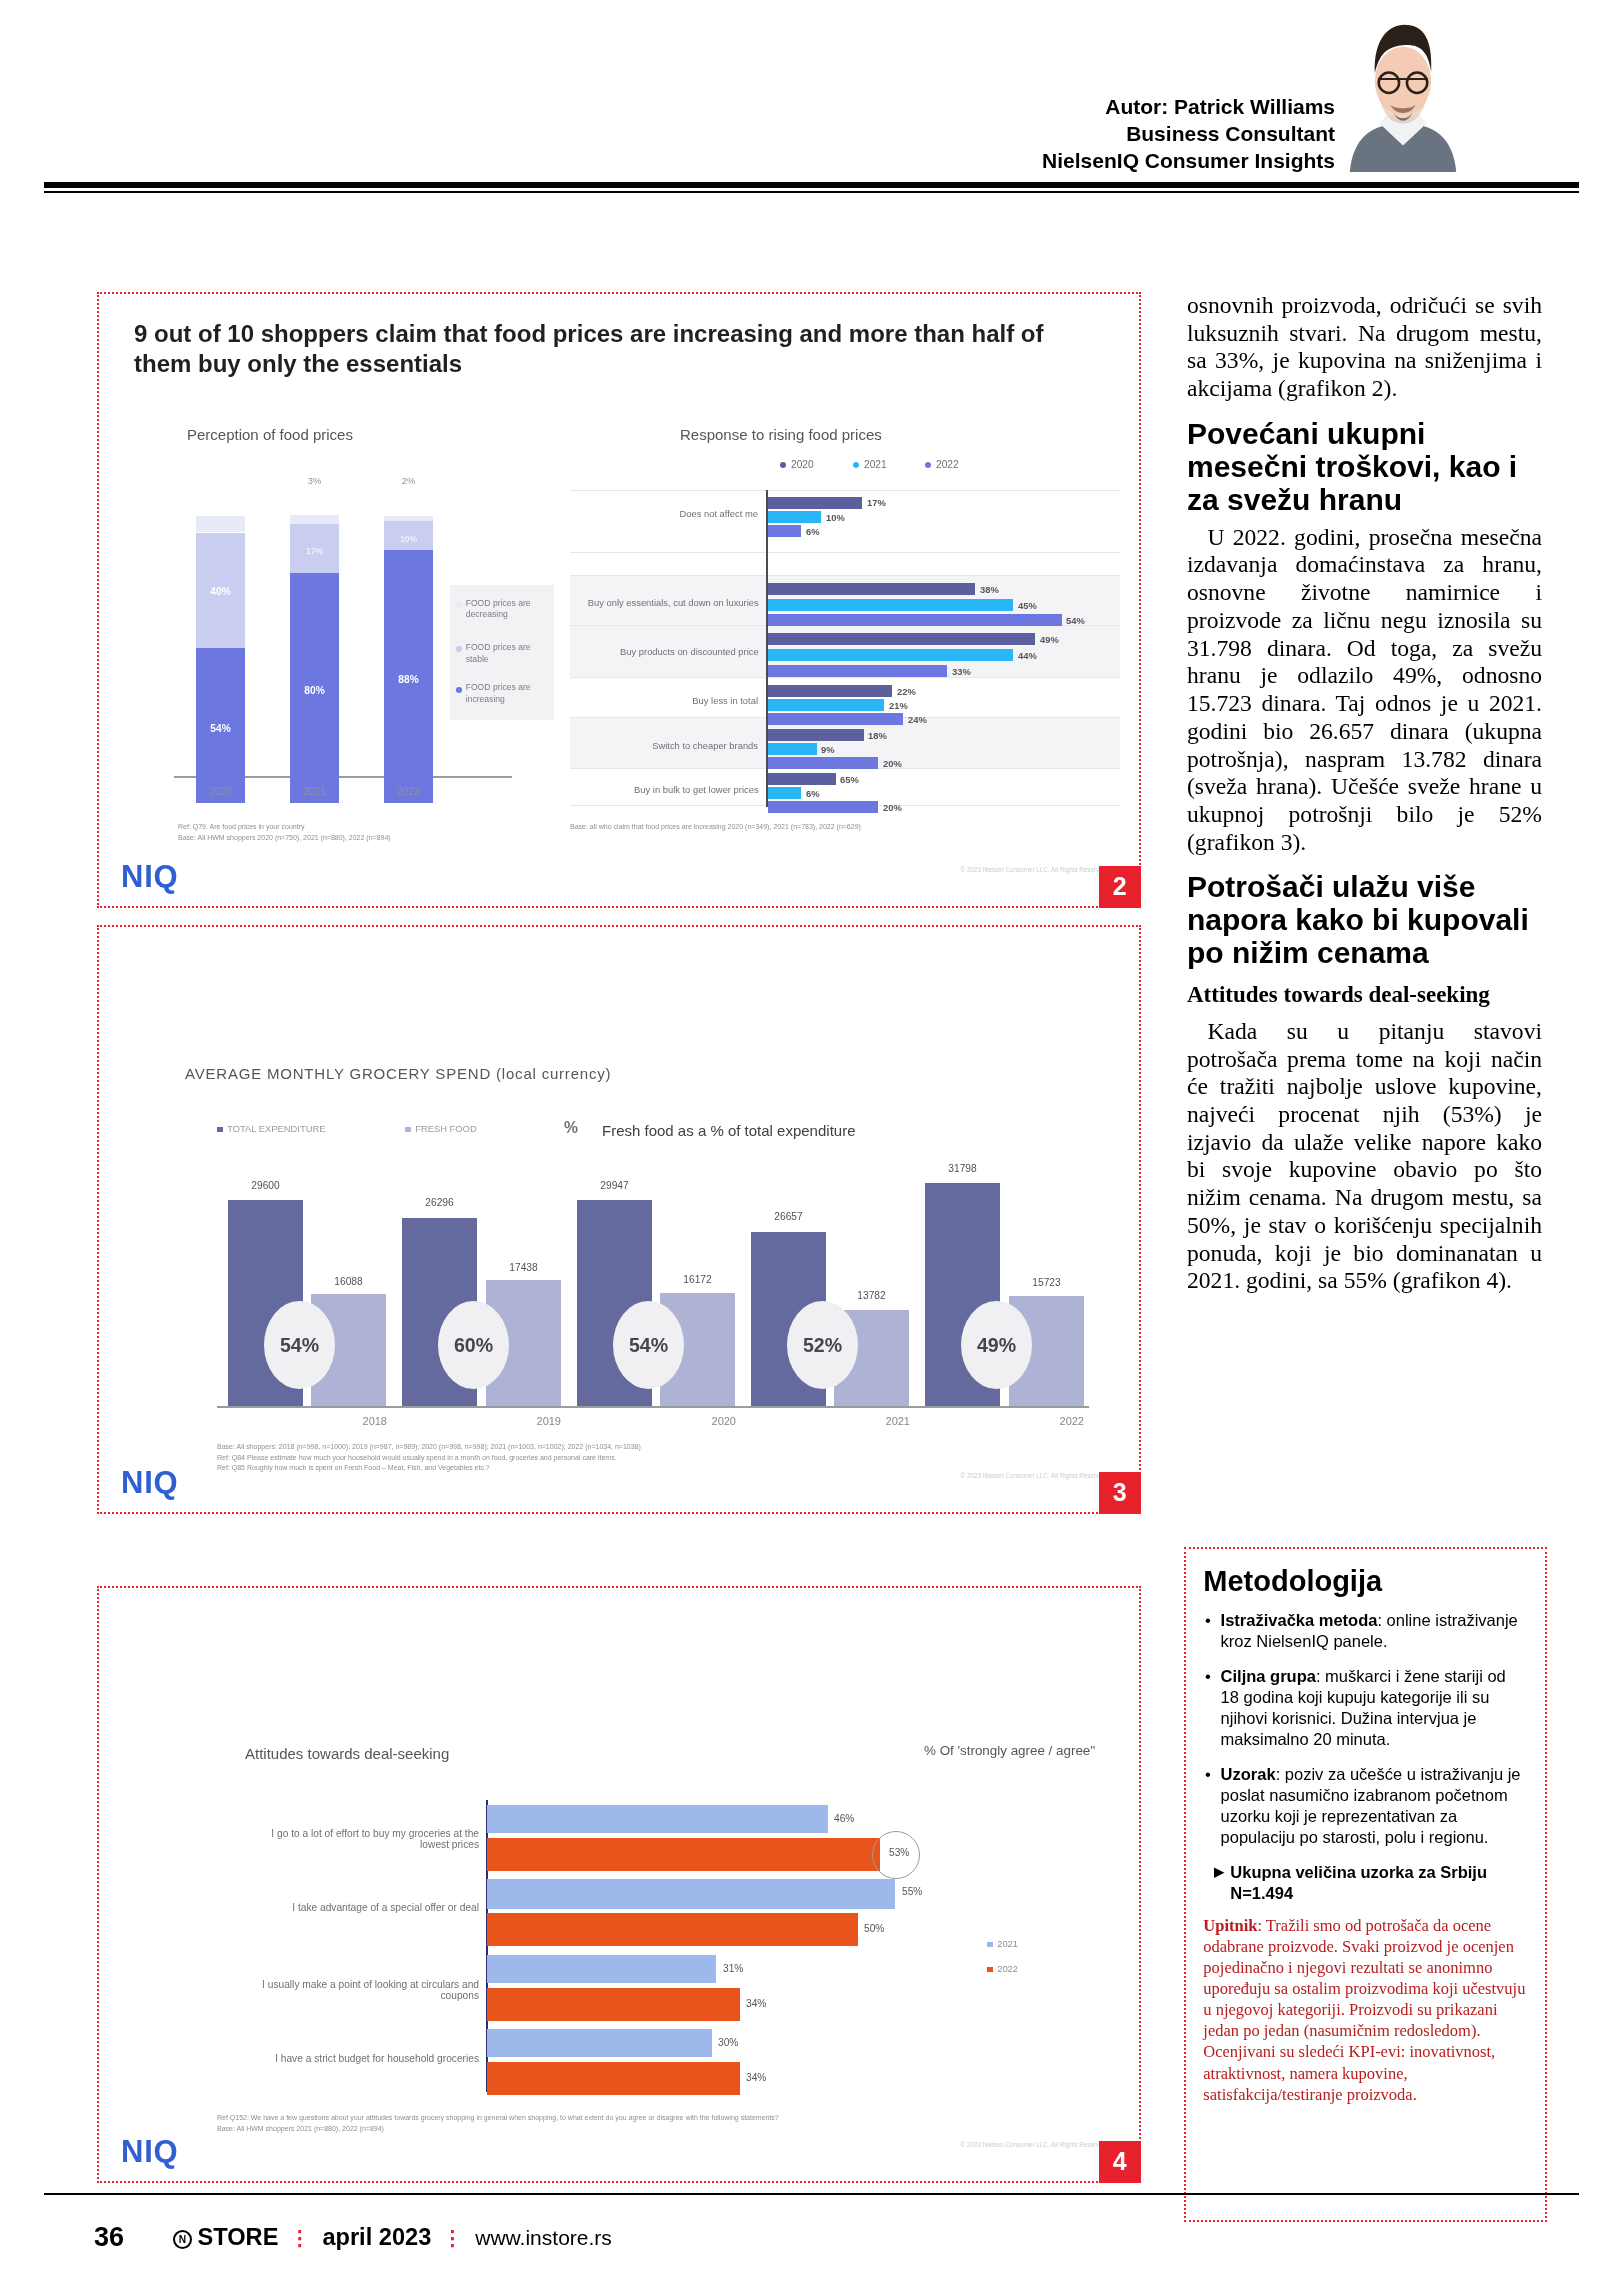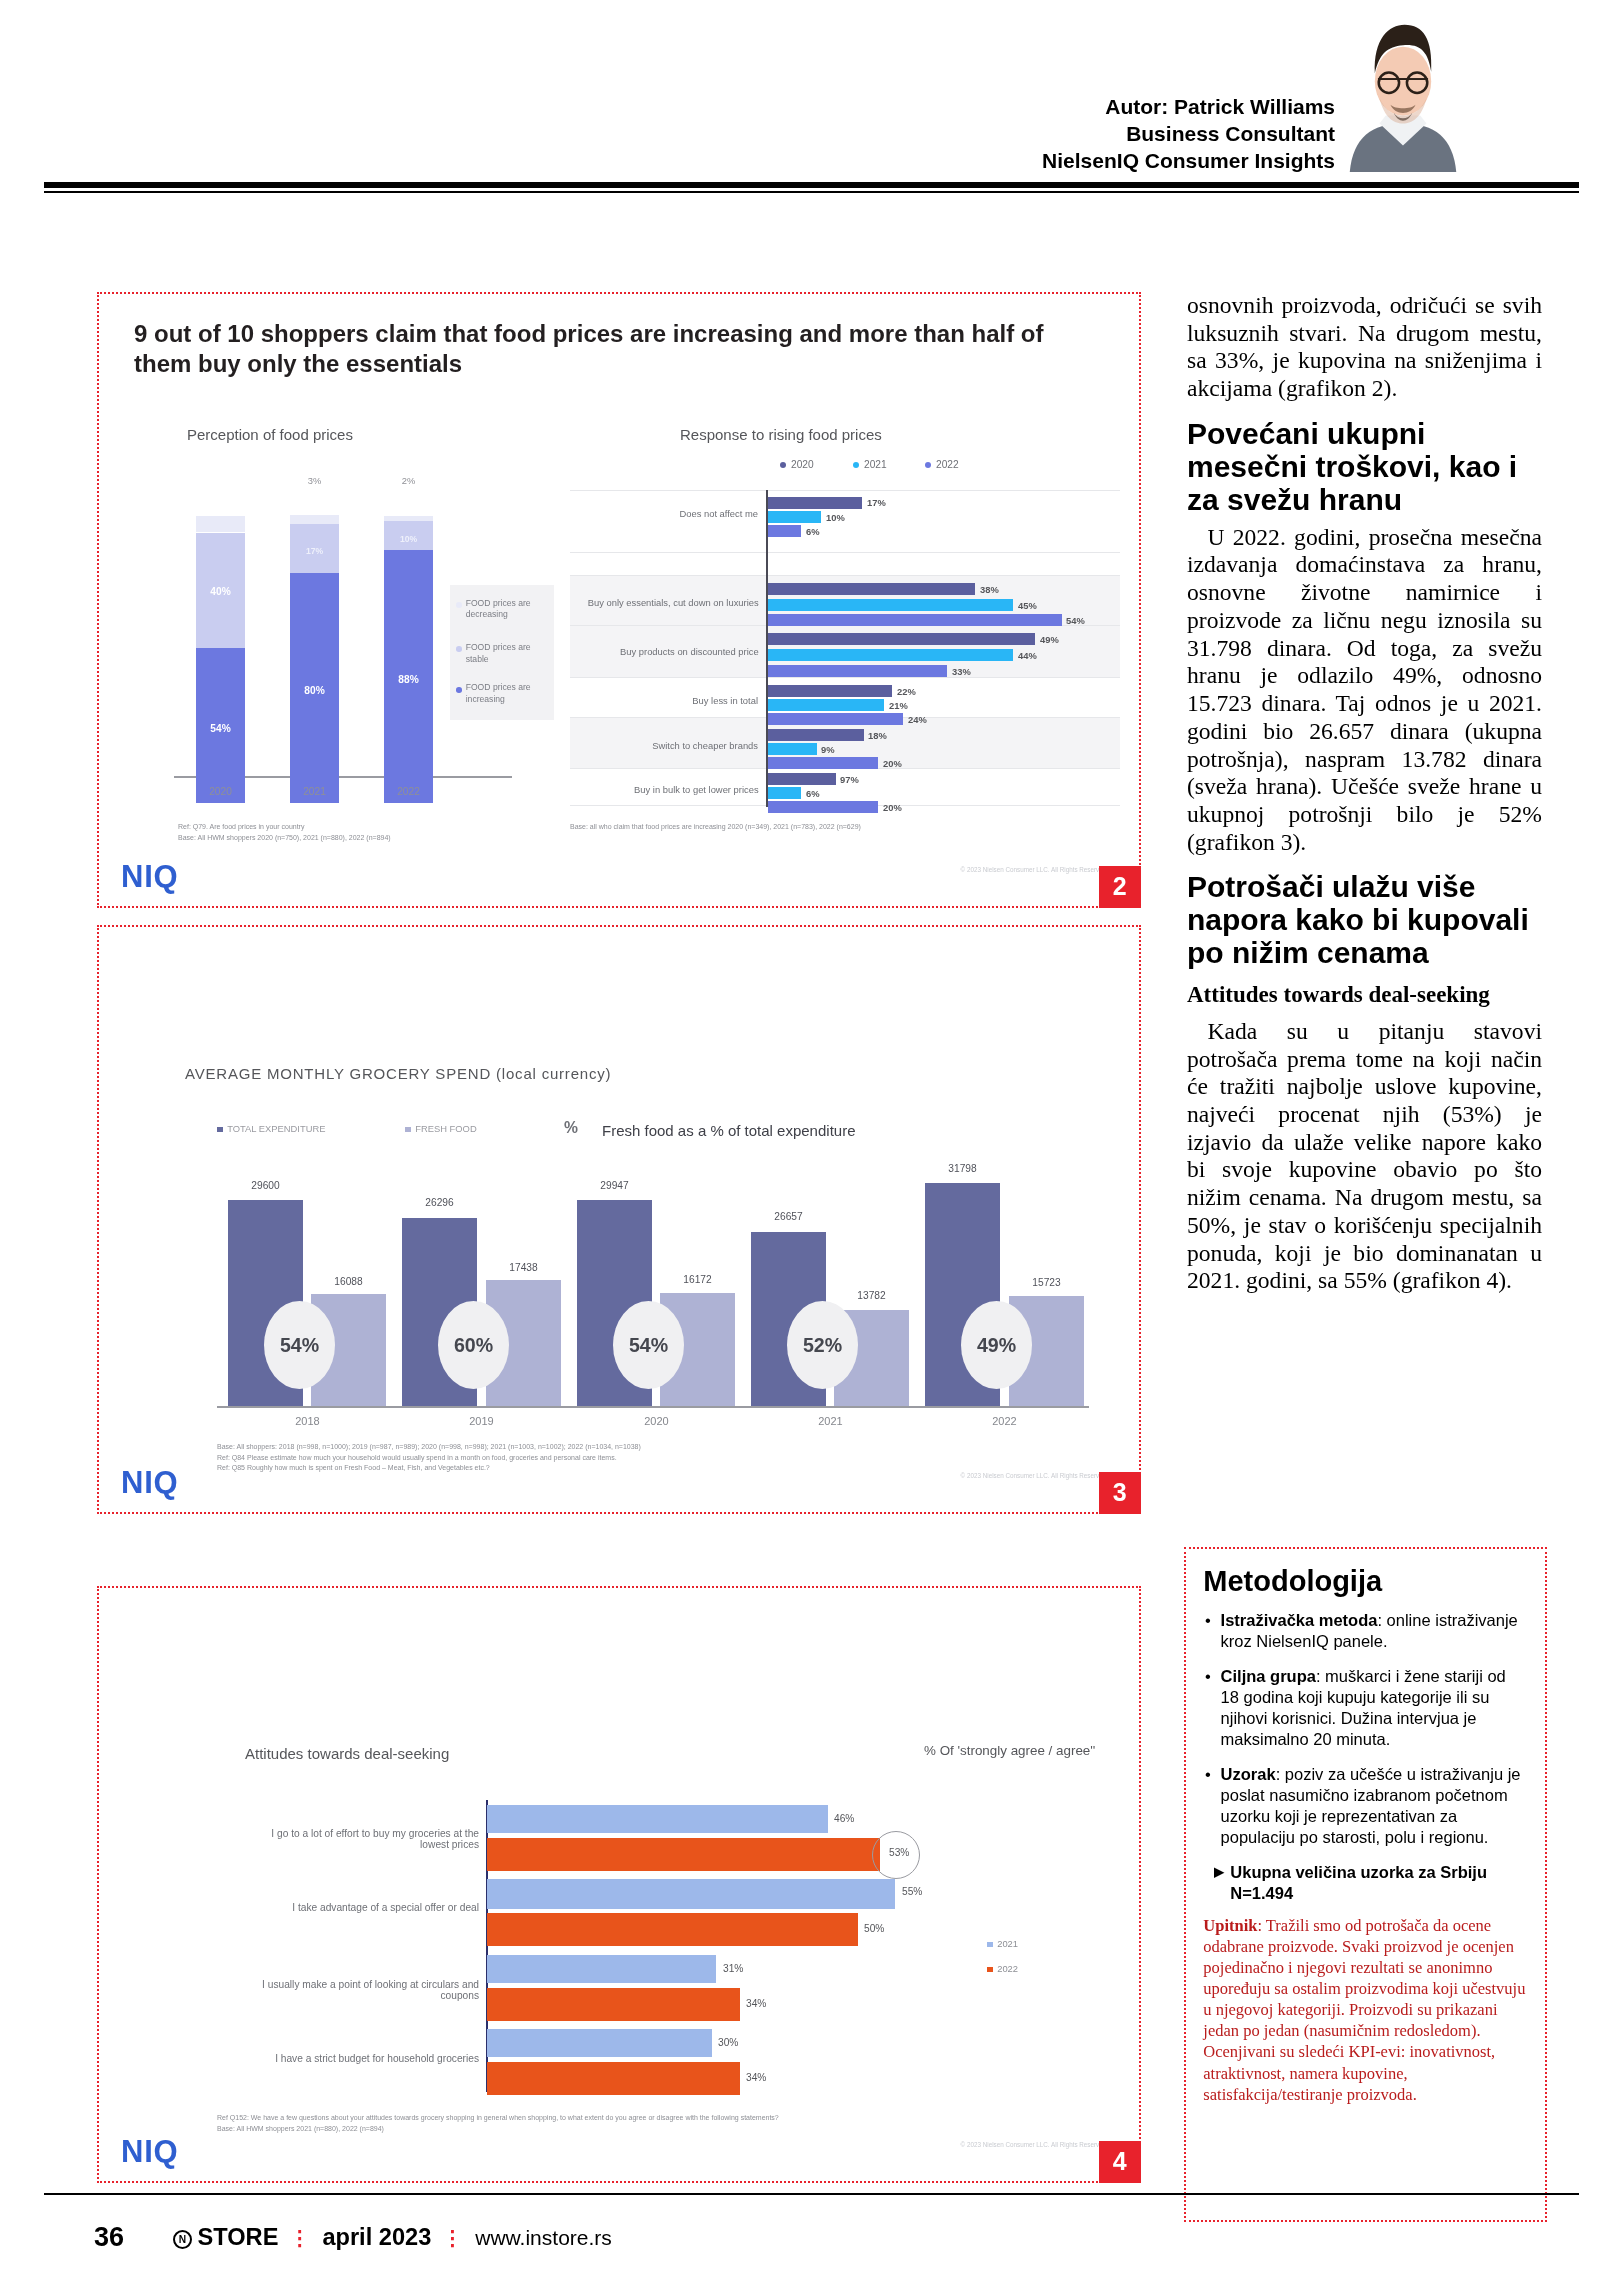--- a/index.html
+++ b/index.html
@@ -59,21 +59,21 @@
   .bandshade{position:absolute;background:#f4f4f6;}
   .legend-top{position:absolute;font-family:"Liberation Sans",sans-serif;font-size:10.2px;color:#6e7076;}
 
   
   .c3bar{position:absolute;bottom:0;}
   .c3val{position:absolute;text-align:center;font-family:"Liberation Sans",sans-serif;
     font-size:10.2px;color:#50525a;}
   .c3pct{position:absolute;border-radius:50%;background:#f0f0f2;display:flex;
     align-items:center;justify-content:center;font-family:"Liberation Sans",sans-serif;
     font-weight:bold;font-size:19.6px;color:#45474f;}
-  .c3cat{position:absolute;text-align:center;font-family:"Liberation Sans",sans-serif;
+  .c3cat{position:absolute;text-align:right;font-family:"Liberation Sans",sans-serif;
     font-size:11px;color:#85878d;}
 
   
   .c4bar{position:absolute;}
   .c4val{position:absolute;font-family:"Liberation Sans",sans-serif;font-size:10.2px;color:#55565a;}
   .c4cat{position:absolute;text-align:right;font-family:"Liberation Sans",sans-serif;
     font-size:10.2px;color:#6e7076;}
   .c4circ{position:absolute;border:1.6px solid #9a9ba1;border-radius:50%;}
 
   
@@ -252,21 +252,21 @@
       <div class="hb-cat" style="left:31px;top:281px;width:157px;">Switch to cheaper brands</div>
       <div class="hb" style="left:198px;top:270px;width:96px;background:#5b5f9e;"></div>
       <div class="hb-val" style="left:298px;top:271px;">18%</div>
       <div class="hb" style="left:198px;top:284px;width:49px;background:#29b6f6;"></div>
       <div class="hb-val" style="left:251px;top:285px;">9%</div>
       <div class="hb" style="left:198px;top:298px;width:110px;background:#6c78e0;"></div>
       <div class="hb-val" style="left:313px;top:299px;">20%</div>
 
       <div class="hb-cat" style="left:23.6px;top:325px;width:165px;">Buy in bulk to get lower prices</div>
       <div class="hb" style="left:198px;top:314px;width:68px;background:#5b5f9e;"></div>
-      <div class="hb-val" style="left:270px;top:315px;">97%</div>
+      <div class="hb-val" style="left:270px;top:315px;">65%</div>
       <div class="hb" style="left:198px;top:328px;width:33px;background:#29b6f6;"></div>
       <div class="hb-val" style="left:236px;top:329px;">6%</div>
       <div class="hb" style="left:198px;top:342px;width:110px;background:#6c78e0;"></div>
       <div class="hb-val" style="left:313px;top:343px;">20%</div>
     </div>
 
     <div class="tinynote" style="left:471px;top:528px;width:471px;">Base: all who claim that food prices are increasing 2020 (n=349), 2021 (n=783), 2022 (n=629)</div>
     <div class="copyr" style="right:31px;bottom:33px;">© 2023 Nielsen Consumer LLC. All Rights Reserved.</div>
 
     <div class="niq">NIQ</div>

